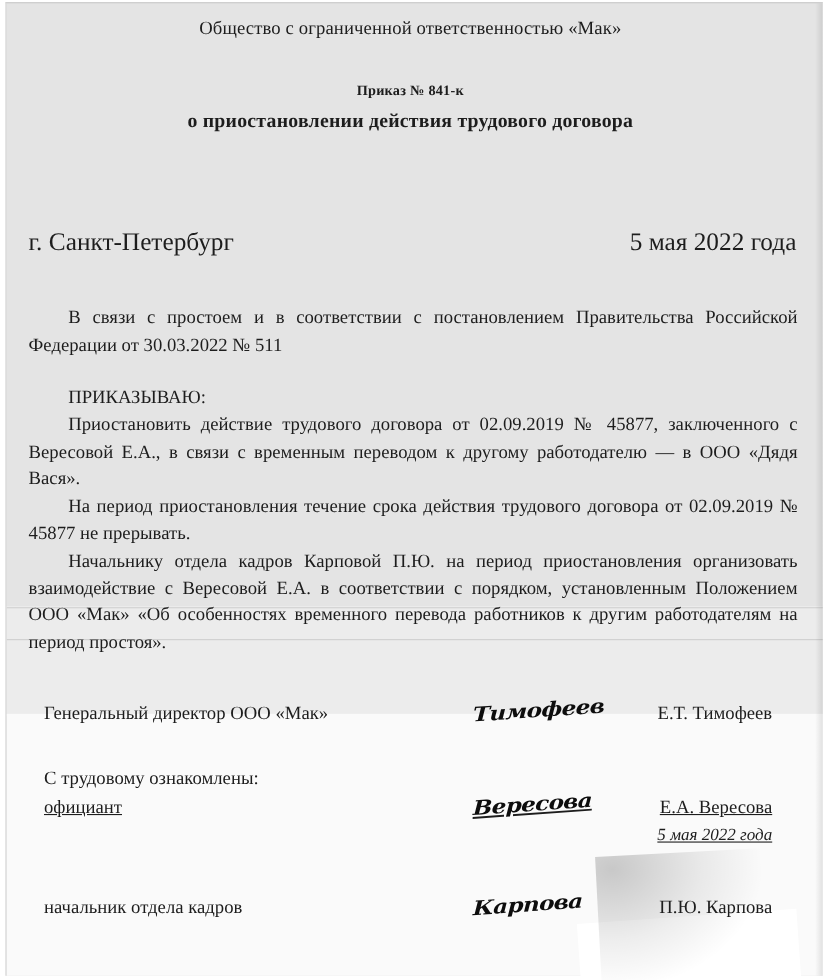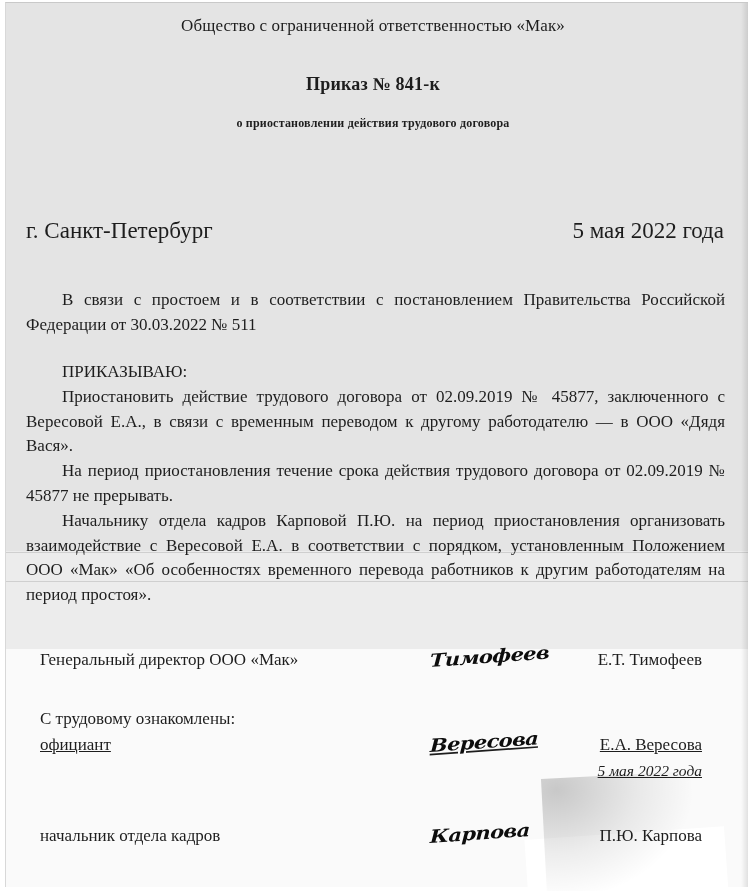--- a/index.html
+++ b/index.html
@@ -109,29 +109,29 @@
     text-align: center;
     font-size: 17px;
     line-height: 1.25;
     padding-top: 12px;
     letter-spacing: 0.1px;
   }
 
   .order-title {
     text-align: center;
     font-weight: bold;
-    font-size: 18px;
+    font-size: 13px;
     margin-top: 38px;
     letter-spacing: 0.2px;
   }
   .order-subtitle {
     text-align: center;
     font-weight: bold;
-    font-size: 12px;
-    margin-top: 21px;
+    font-size: 18px;
+    margin-top: 9px;
     letter-spacing: 0.2px;
   }
 
   .place-date-row {
     display: flex;
     justify-content: space-between;
     align-items: baseline;
     margin-top: 87px;
     font-size: 23px;
     padding: 0 2px 0 6px;

